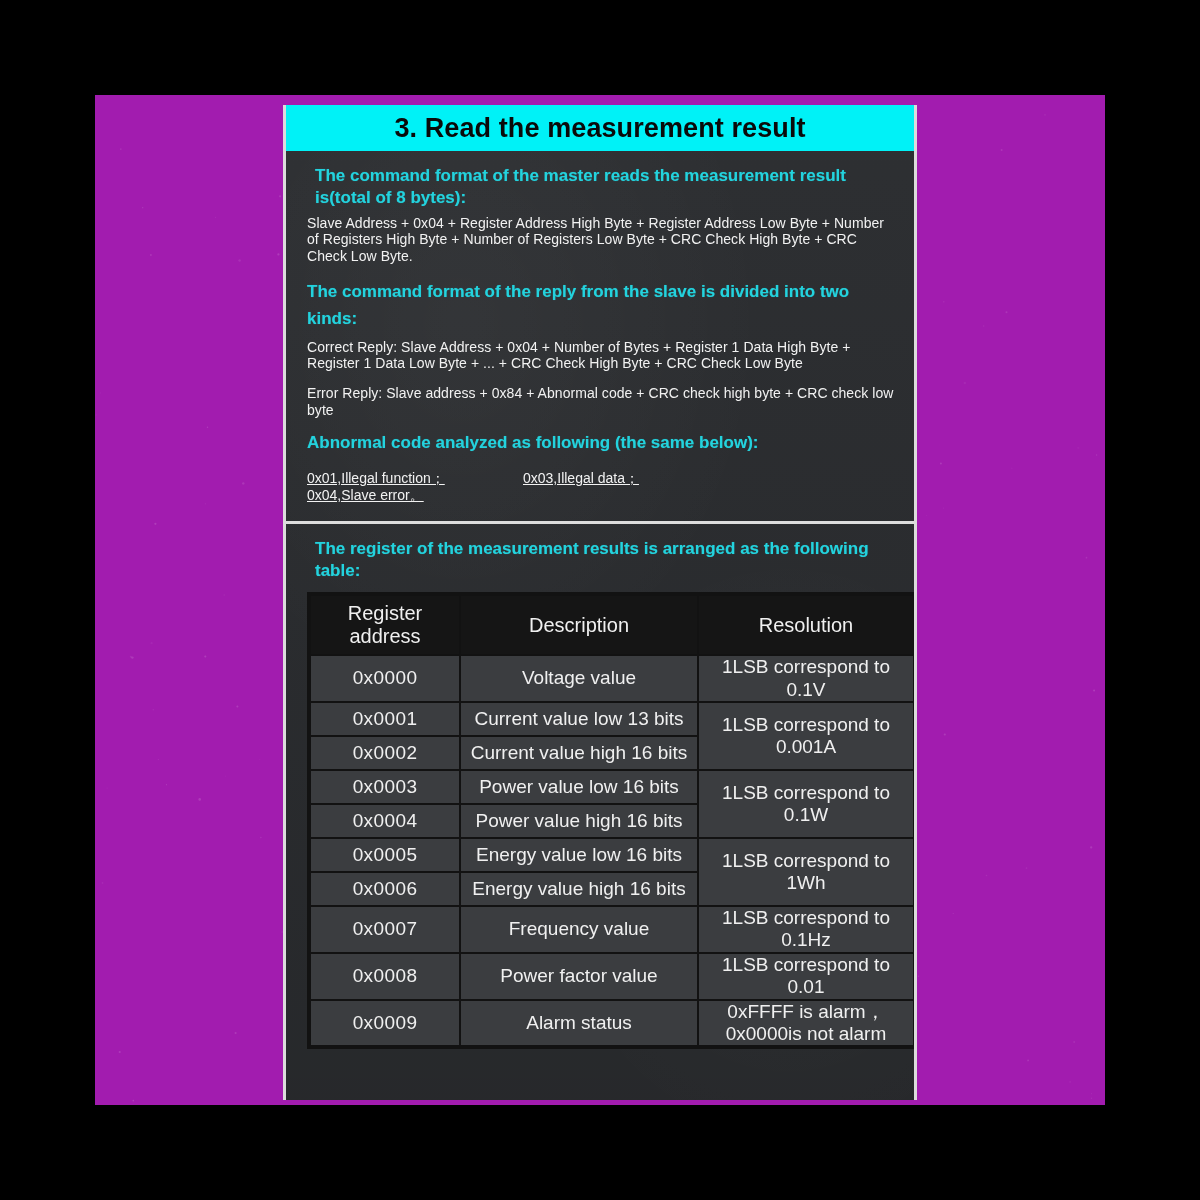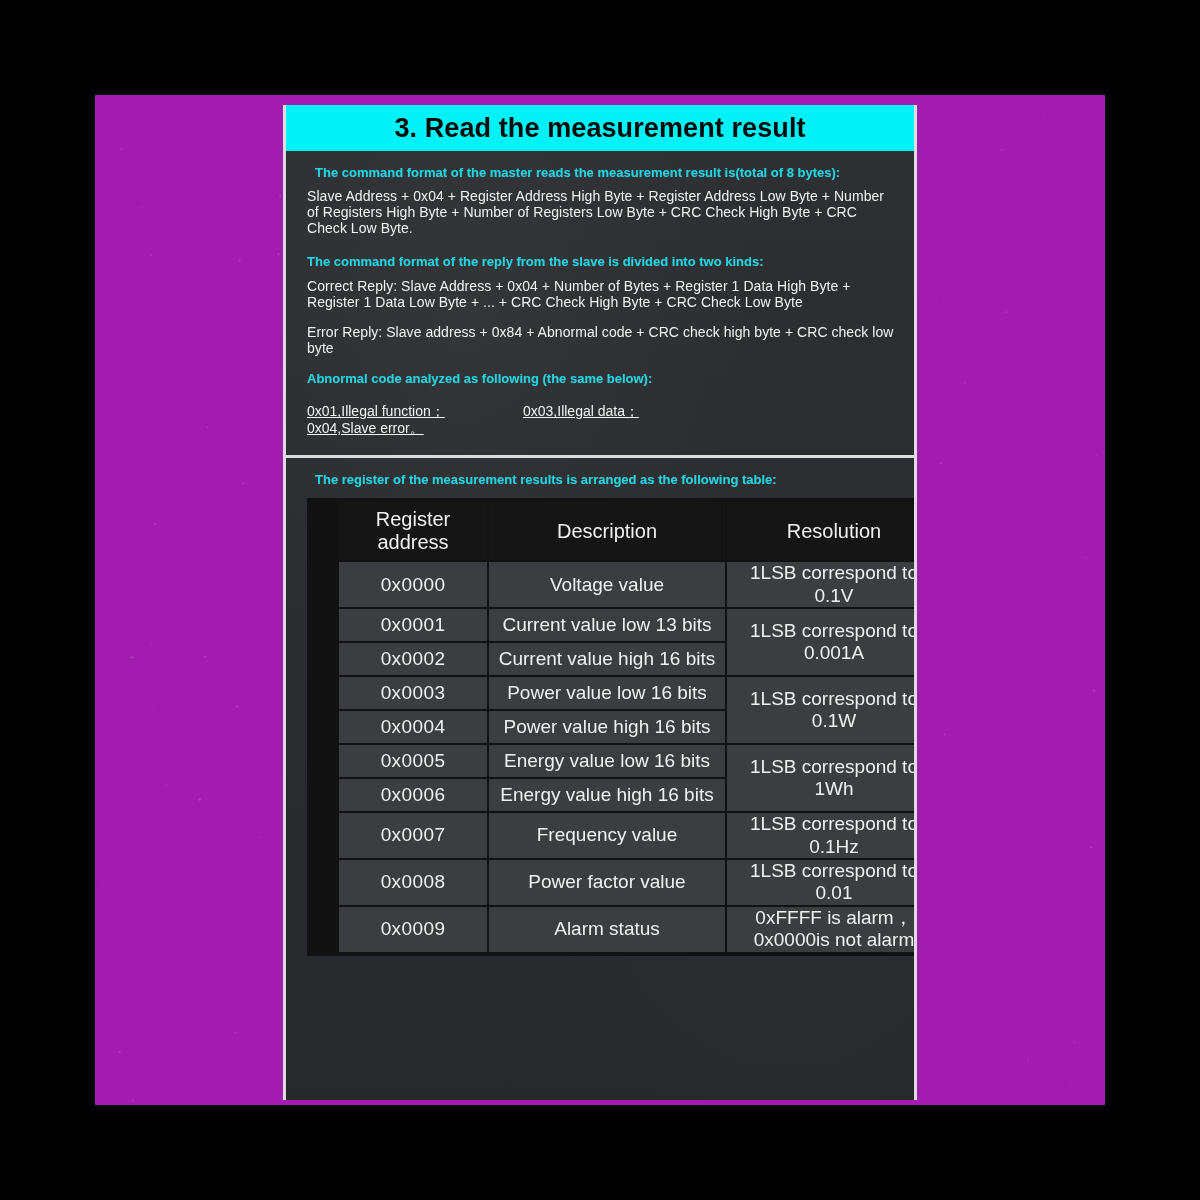--- a/index.html
+++ b/index.html
@@ -81,21 +81,21 @@
 
   
   #upper-section {
     position: relative;
     z-index: 2;
     padding: 14px 18px 8px 21px;
   }
 
   .heading-cyan {
     color: #23d3de;
-    font-size: 13px;
+    font-size: 17px;
     font-weight: 700;
     line-height: 1.30;
     margin: 0 0 6px 0;
     text-shadow: 0 0 1px rgba(35,211,222,.4);
   }
   .heading-cyan.indent { padding-left: 8px; }
   .heading-cyan.loose  { line-height: 1.62; }
 
   .body-white {
     color: #f2f2f2;
@@ -137,21 +137,20 @@
 
   
   #register-table {
     margin-top: 10px;
     width: 588px;
     border-collapse: separate;
     border-spacing: 2px;
     background: #121212;
     border: 2px solid #121212;
     table-layout: fixed;
-    padding-left: 28px;
   }
   #register-table th,
   #register-table td {
     color: #f0f0f0;
     text-align: center;
     vertical-align: middle;
     font-weight: 400;
     padding: 0 4px;
   }
   #register-table th {

